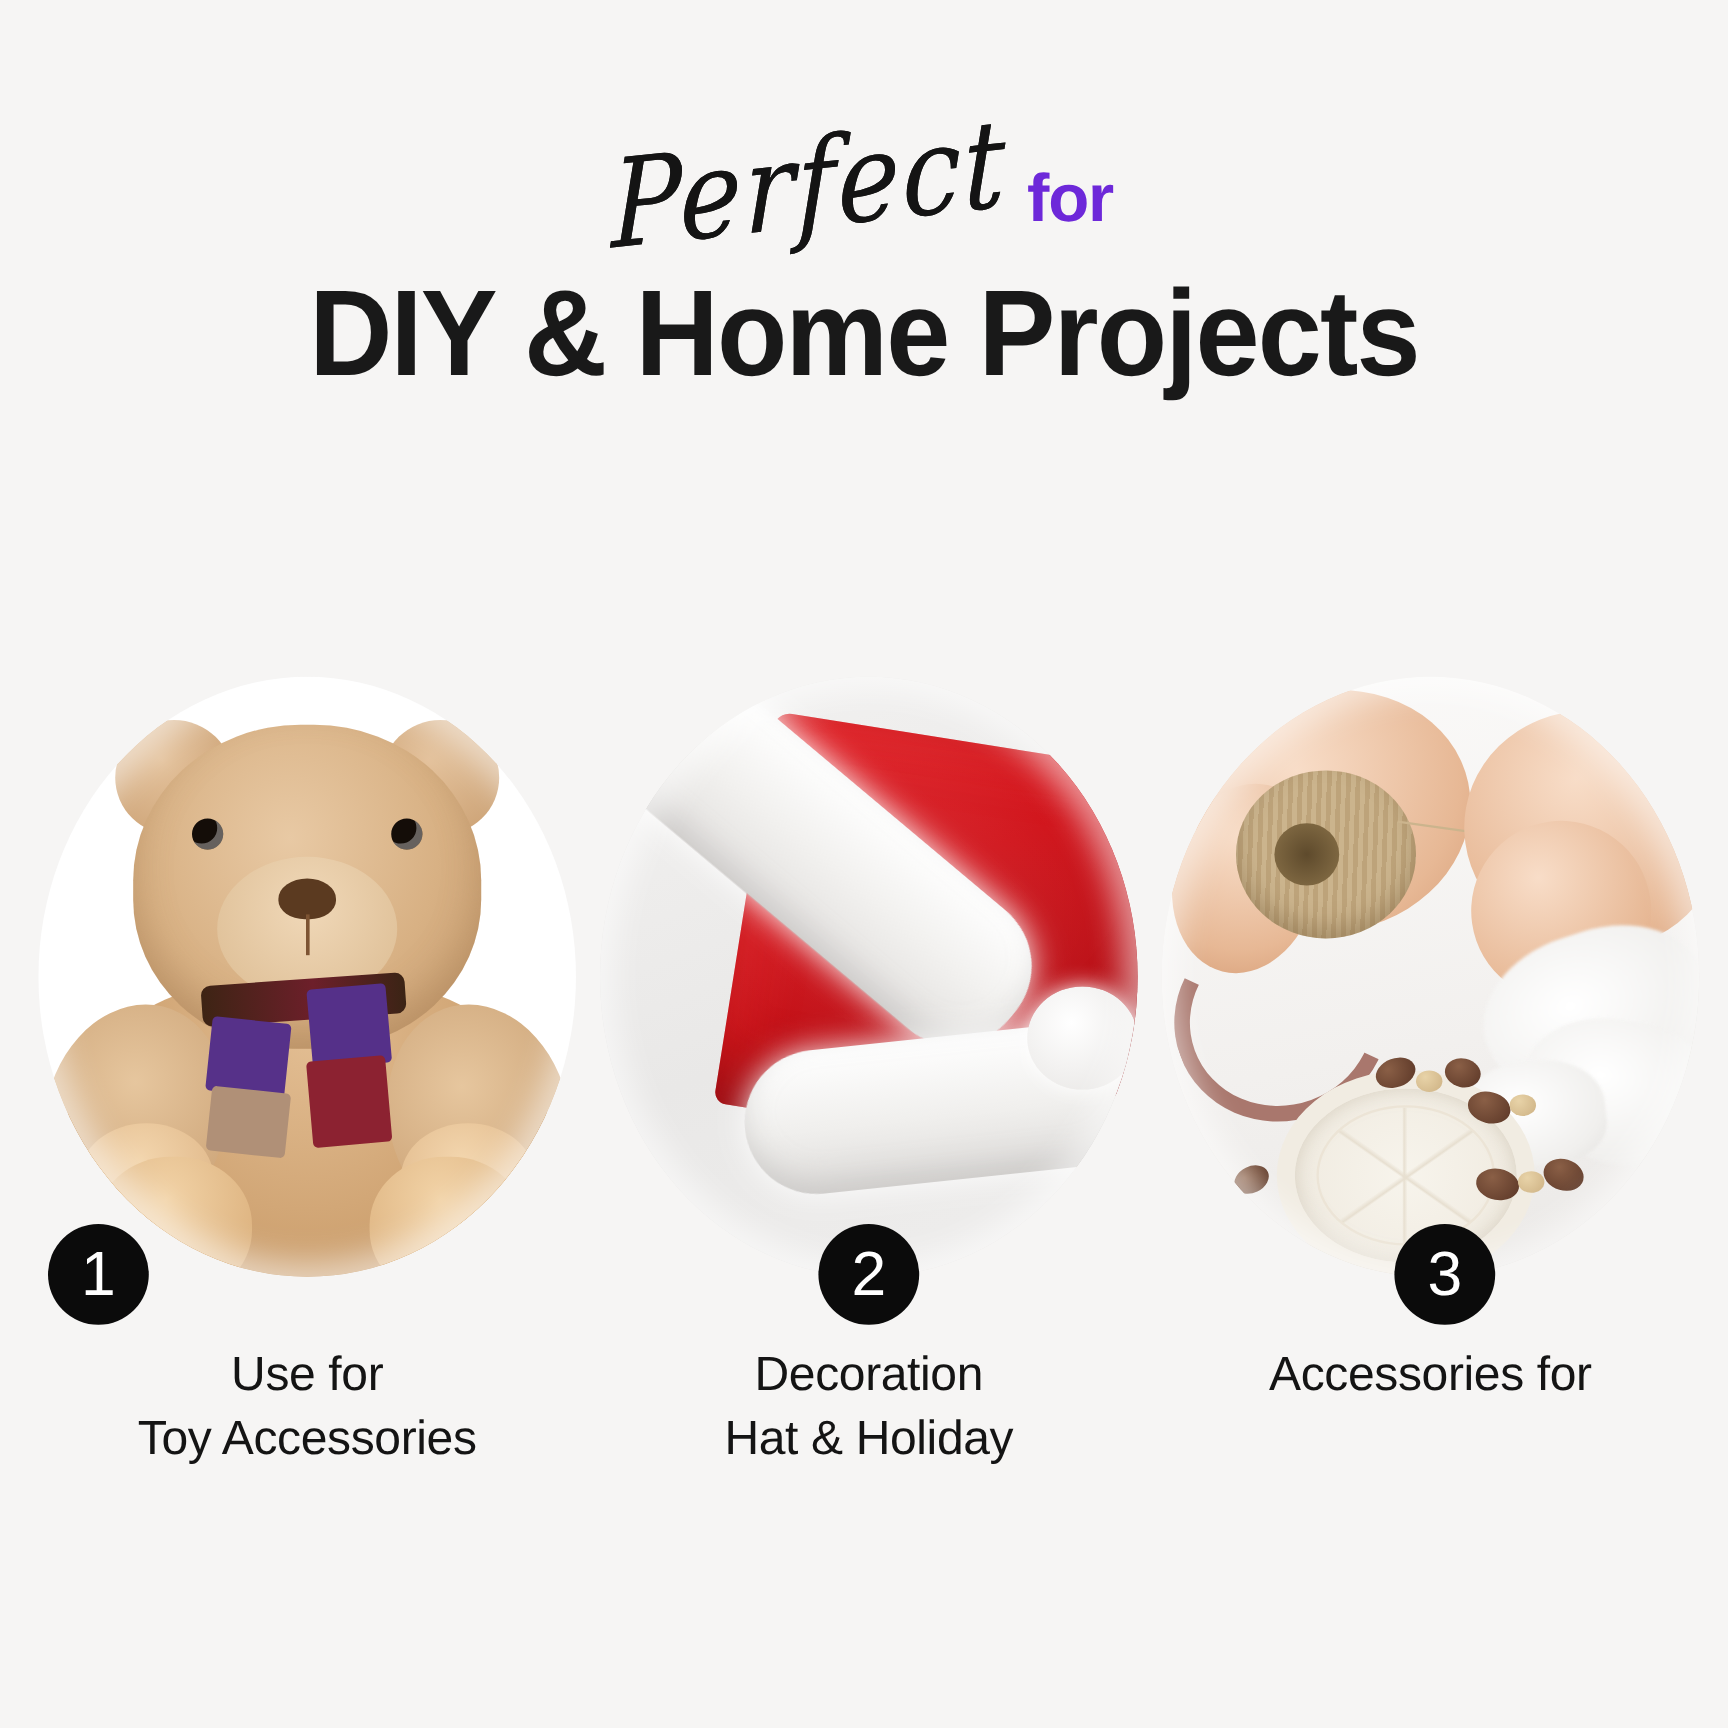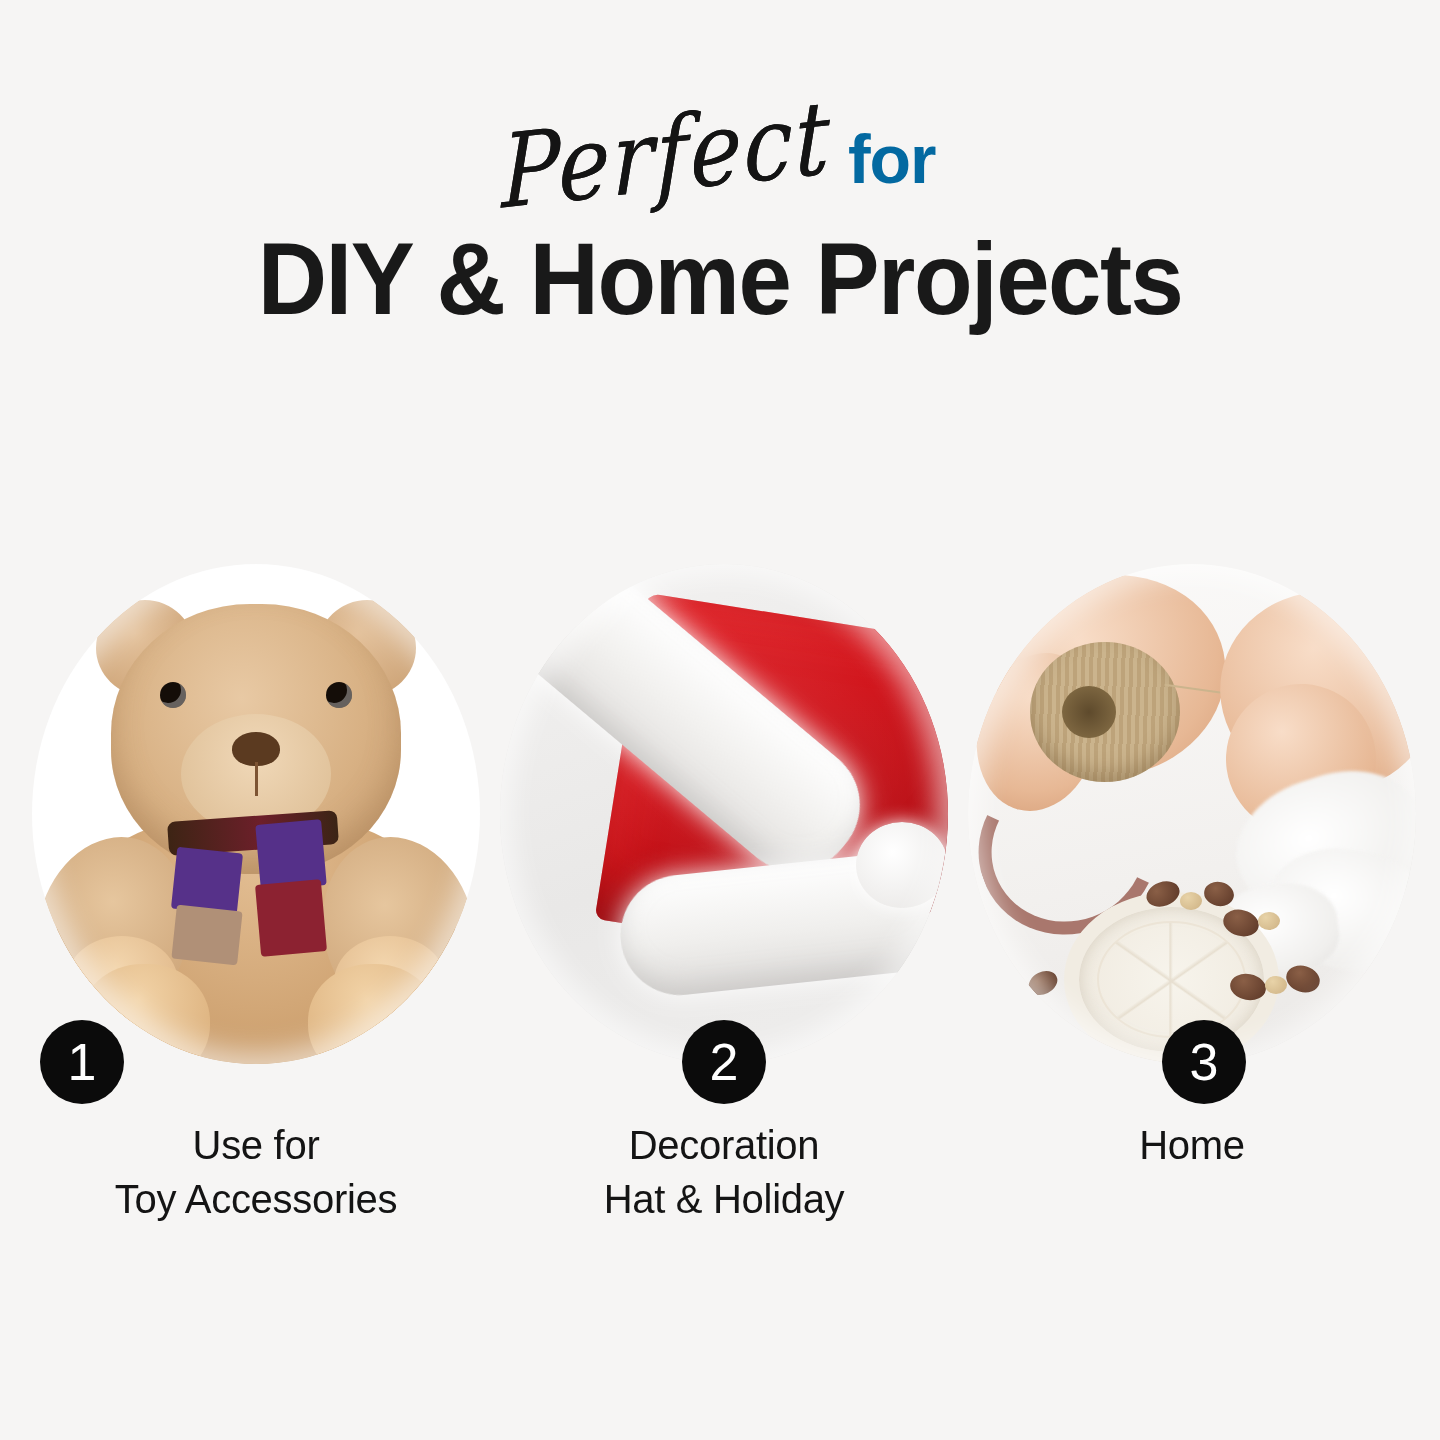--- a/index.html
+++ b/index.html
@@ -28,23 +28,23 @@
     letter-spacing:2px;
     transform:rotate(-6deg) skewX(-6deg) scale(1.02,1.18);
     transform-origin:50% 80%;
     margin-right:18px;
     margin-bottom:-6px;
     text-shadow:0 0 .4px #141414;
   }
   .for-word{
     font-family:"Liberation Sans", sans-serif;
     font-weight:700;
-    font-size:68px;
+    font-size:56px;
     line-height:.95;
-    color:#0369a1;
+    color:#6d28d9;
     letter-spacing:-1px;
     margin-bottom:2px;
   }
 
   .hl-row2{
     position:absolute; left:0; top:228px; width:1440px;
     text-align:center;
     font-family:"Liberation Sans", sans-serif;
     font-weight:700;
     font-size:96px;
@@ -358,18 +358,18 @@
         <div class="bead dark b3"></div>
         <div class="bead dark b4"></div>
         <div class="bead light b5"></div>
         <div class="bead dark b6"></div>
         <div class="bead dark b7"></div>
         <div class="bead light b8"></div>
         <div class="bead dark b9"></div>
       </div>
       <div class="badge p3">3</div>
       <div class="caption">
-        <span class="ln">Home</span>
+        <span class="ln">Accessories for</span>
       </div>
     </div>
 
   </div>
 </div>
 
 </body></html>

